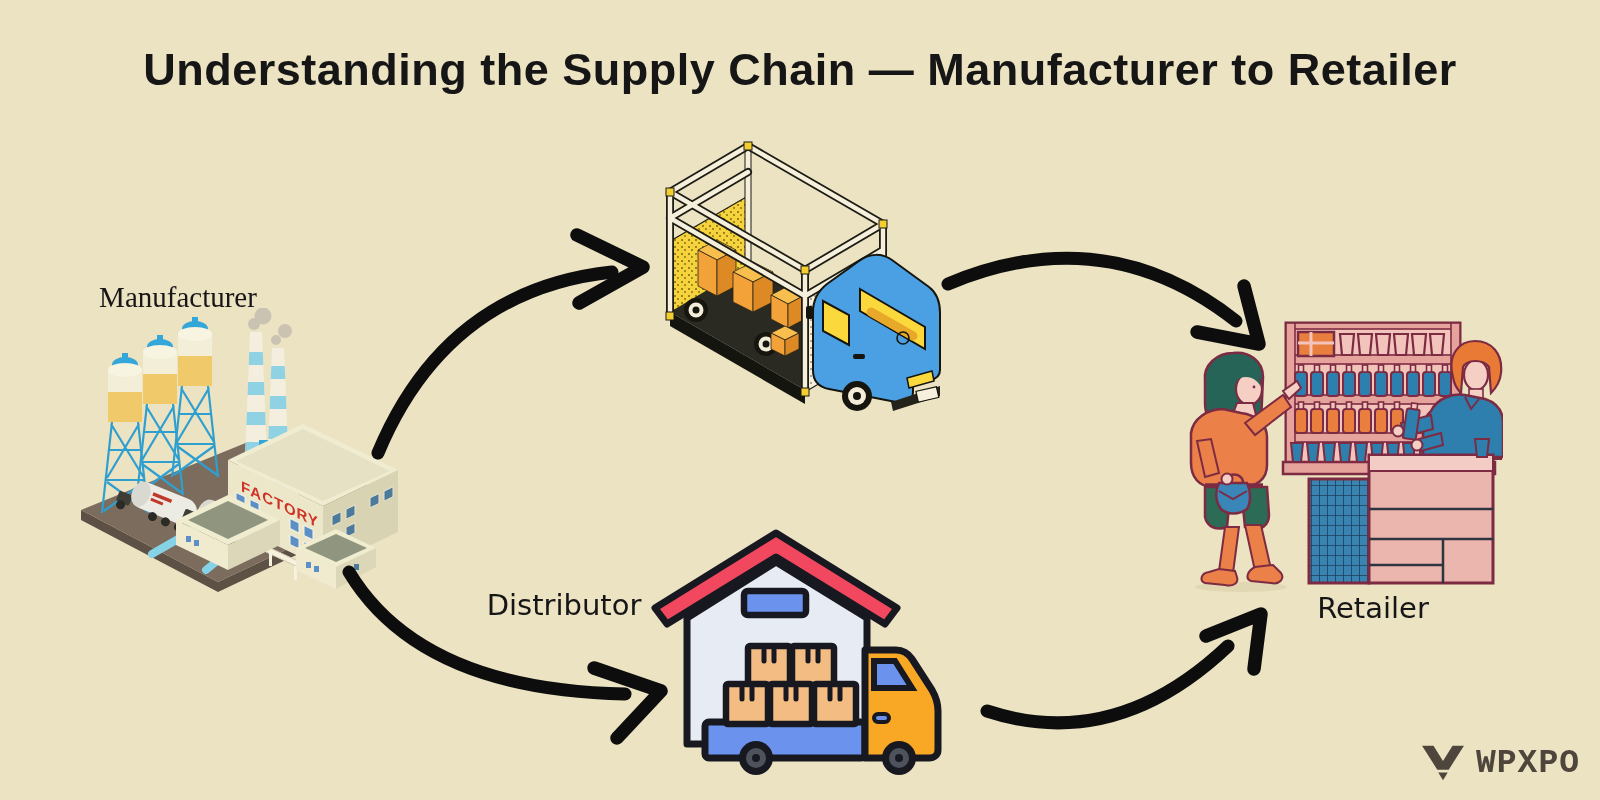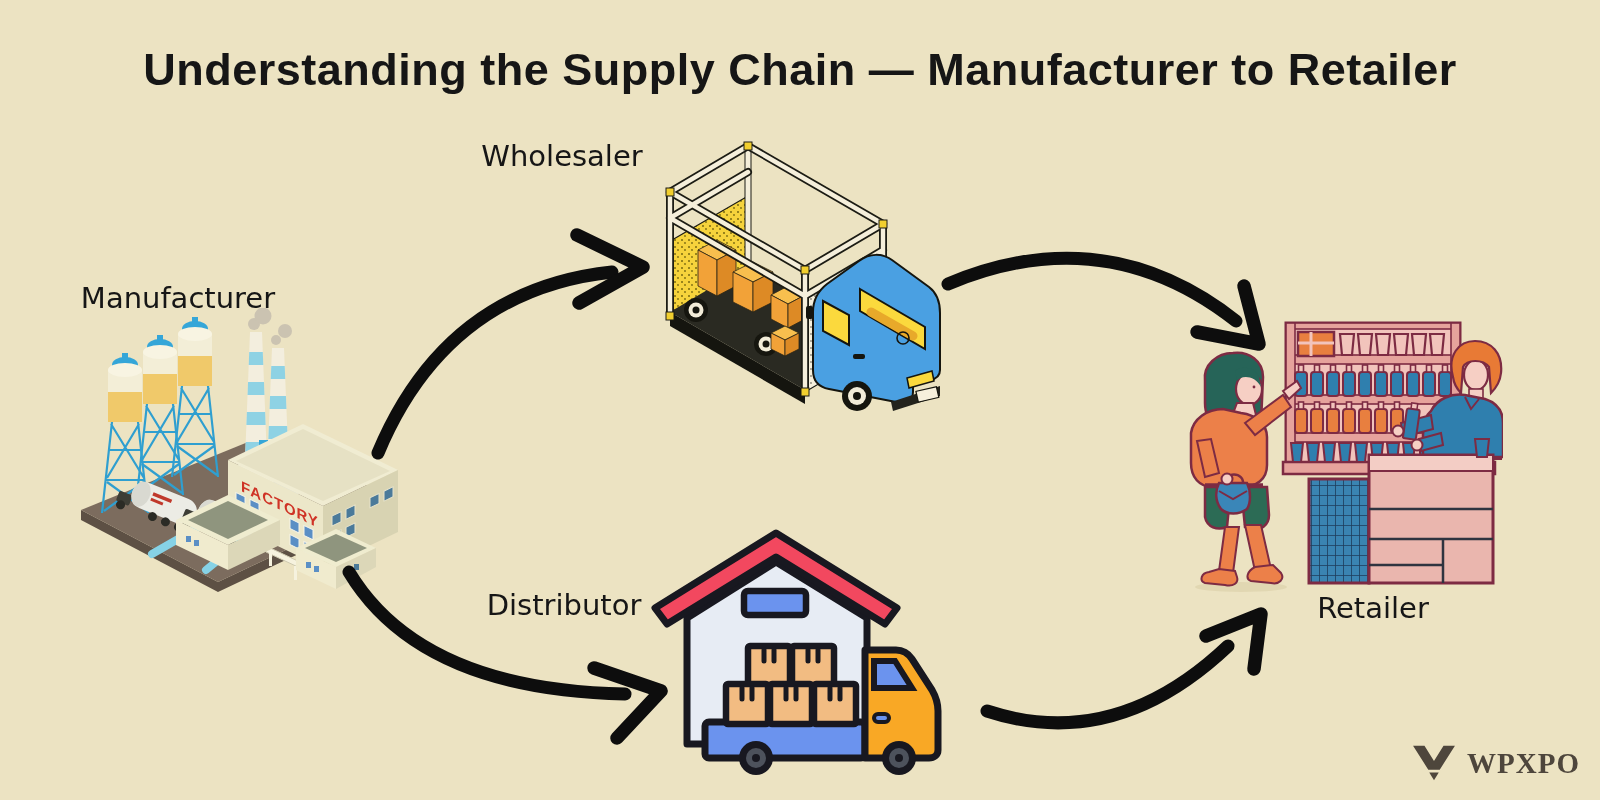--- a/index.html
+++ b/index.html
@@ -7,47 +7,46 @@
   .stage{position:absolute;inset:0;width:1600px;height:800px;}
   .title{
     position:absolute;left:0;top:44px;width:1600px;text-align:center;
     font-family:"Liberation Sans",sans-serif;font-weight:600;font-size:45px;
     color:#161616;letter-spacing:.5px;margin:0;
   }
   .node-label{
     position:absolute;width:240px;text-align:center;font-size:29px;
     font-weight:500;color:#161616;font-family:"DejaVu Sans",sans-serif;
   }
-  .lbl-manufacturer{left:58px;top:281px;}
+  .lbl-manufacturer{left:58px;top:281px;font-family:Liberation Serif, serif;}
   .lbl-wholesaler{left:442px;top:139px;}
   .lbl-distributor{left:444px;top:588px;}
   .lbl-retailer{left:1253px;top:591px;}
   .illus{position:absolute;}
   .illus-factory{left:78px;top:308px;}
   .illus-truck{left:645px;top:140px;}
   .illus-warehouse{left:643px;top:518px;}
   .illus-store{left:1183px;top:315px;}
   .arrows{position:absolute;left:0;top:0;width:1600px;height:800px;pointer-events:none;}
   .logo{
     position:absolute;right:20px;bottom:17px;display:flex;align-items:center;gap:10px;
   }
   .logo-text{
-    font-family:Liberation Serif, serif;font-weight:700;font-size:29px;
+    font-family:Liberation Mono, monospace;font-weight:700;font-size:33px;
     color:#4e463c;letter-spacing:1px;
   }
 </style>
 </head>
 <body>
 
 <div class="stage">
 
   <h1 class="title">Understanding the Supply Chain — Manufacturer to Retailer</h1>
 
   <div class="node-label lbl-manufacturer">Manufacturer</div>
-  <div class="node-label lbl-wholesaler">Wholesaler</div>
   <div class="node-label lbl-retailer">Retailer</div>
   <div class="node-label lbl-distributor">Distributor</div>
 
   <div class="illus illus-factory">
     <svg width="320" height="285" viewBox="0 0 320 285">
       <defs>
         <clipPath id="fyCh1">
             <polygon points="172,24 184,24 189,152 167,152"></polygon>
           </clipPath>
         <clipPath id="fyCh2">

